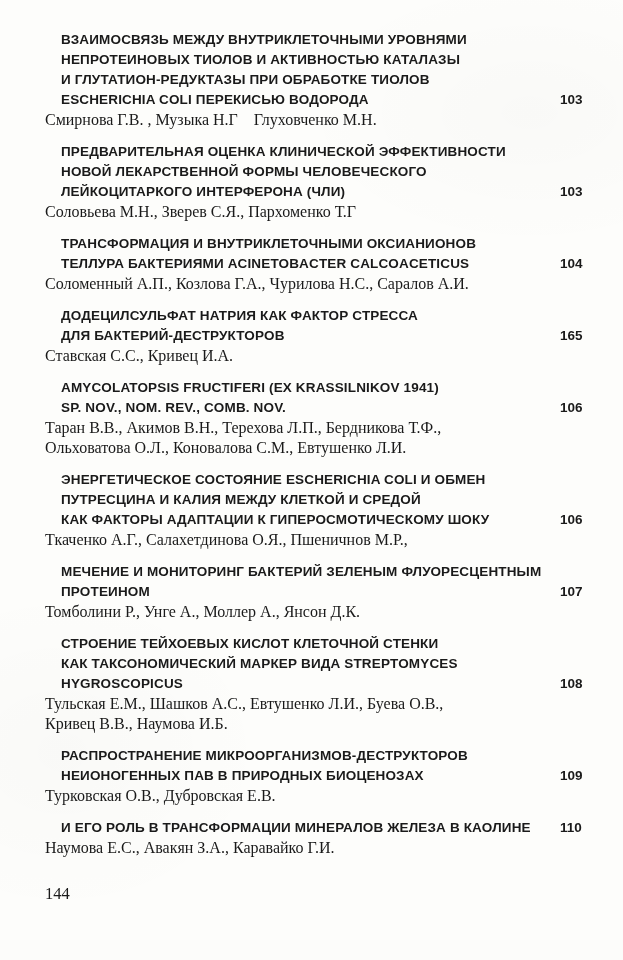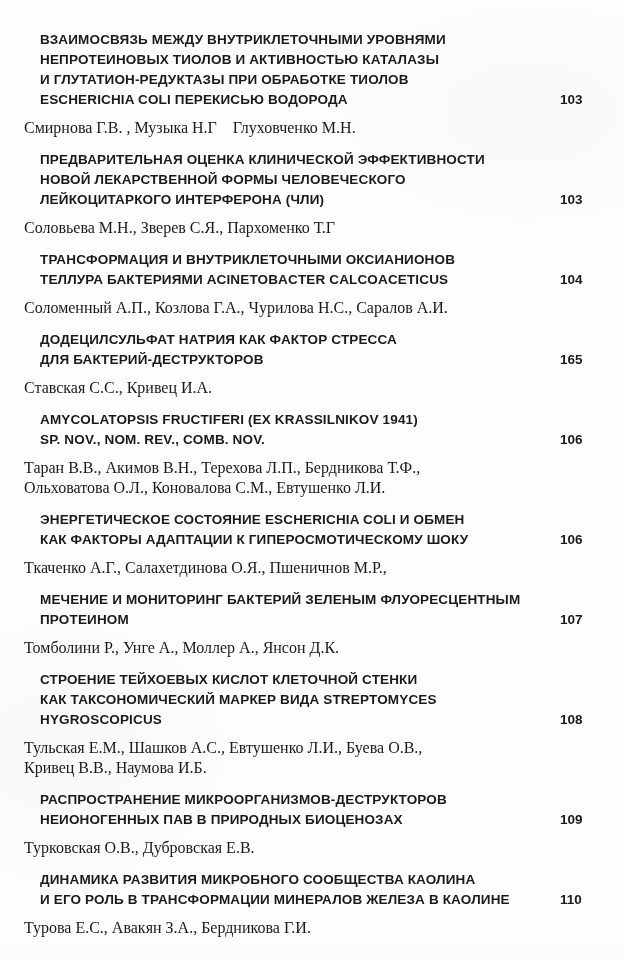--- a/index.html
+++ b/index.html
@@ -16,21 +16,21 @@
   }
   .page {
     position: relative;
     width: 623px;
     height: 940px;
     background:
       radial-gradient(ellipse 340px 200px at 85% 12%, rgba(0,0,0,0.015), transparent 70%),
       radial-gradient(ellipse 300px 240px at 10% 80%, rgba(0,0,0,0.015), transparent 70%),
       #fdfdfb;
     box-sizing: border-box;
-    padding: 30px 33px 0 24px;
+    padding: 30px 33px 0 45px;
   }
   .toc-entry + .toc-entry {
     margin-top: 12px;
   }
   .title-row {
     display: flex;
     justify-content: space-between;
     align-items: flex-end;
   }
   .title-lines {
@@ -48,21 +48,21 @@
   .page-num {
     font-family: "Liberation Sans", "DejaVu Sans", sans-serif;
     font-weight: 700;
     font-size: 13.5px;
     line-height: 20px;
     margin-left: 10px;
     min-width: 30px;
     text-align: left;
   }
   .author-lines {
-    margin-top: 8px;
+    margin-top: 0;
   }
   .author-line {
     font-family: "Liberation Serif", "DejaVu Serif", serif;
     font-weight: 400;
     font-size: 16px;
     line-height: 20px;
     white-space: pre-wrap;
   }
   .footer-folio {
     margin-top: 26px;
@@ -142,20 +142,21 @@
     <div class="author-lines">
           <div class="author-line">Таран В.В., Акимов В.Н., Терехова Л.П., Бердникова Т.Ф.,</div>
           <div class="author-line">Ольховатова О.Л., Коновалова С.М., Евтушенко Л.И.</div>
         </div>
   </div>
 
   <div class="toc-entry">
     <div class="title-row">
       <div class="title-lines">
             <div class="title-line">ЭНЕРГЕТИЧЕСКОЕ СОСТОЯНИЕ ESCHERICHIA COLI И ОБМЕН</div>
+            <div class="title-line">ПУТРЕСЦИНА И КАЛИЯ МЕЖДУ КЛЕТКОЙ И СРЕДОЙ</div>
             <div class="title-line">КАК ФАКТОРЫ АДАПТАЦИИ К ГИПЕРОСМОТИЧЕСКОМУ ШОКУ</div>
           </div>
       <div class="page-num">106</div>
     </div>
     <div class="author-lines">
           <div class="author-line">Ткаченко А.Г., Салахетдинова О.Я., Пшеничнов М.Р.,</div>
         </div>
   </div>
 
   <div class="toc-entry">
@@ -195,24 +196,23 @@
       <div class="page-num">109</div>
     </div>
     <div class="author-lines">
           <div class="author-line">Турковская О.В., Дубровская Е.В.</div>
         </div>
   </div>
 
   <div class="toc-entry">
     <div class="title-row">
       <div class="title-lines">
-            <div class="title-line">ДИНАМИКА РАЗВИТИЯ МИКРОБНОГО СООБЩЕСТВА КАОЛИНА</div>
             <div class="title-line">И ЕГО РОЛЬ В ТРАНСФОРМАЦИИ МИНЕРАЛОВ ЖЕЛЕЗА В КАОЛИНЕ</div>
           </div>
       <div class="page-num">110</div>
     </div>
     <div class="author-lines">
-          <div class="author-line">Турова Е.С., Авакян З.А., Бердникова Г.И.</div>
+          <div class="author-line">Наумова Е.С., Авакян З.А., Каравайко Г.И.</div>
         </div>
   </div>
 </div>
   <div class="footer-folio">144</div>
 </div>
 
 </body></html>

